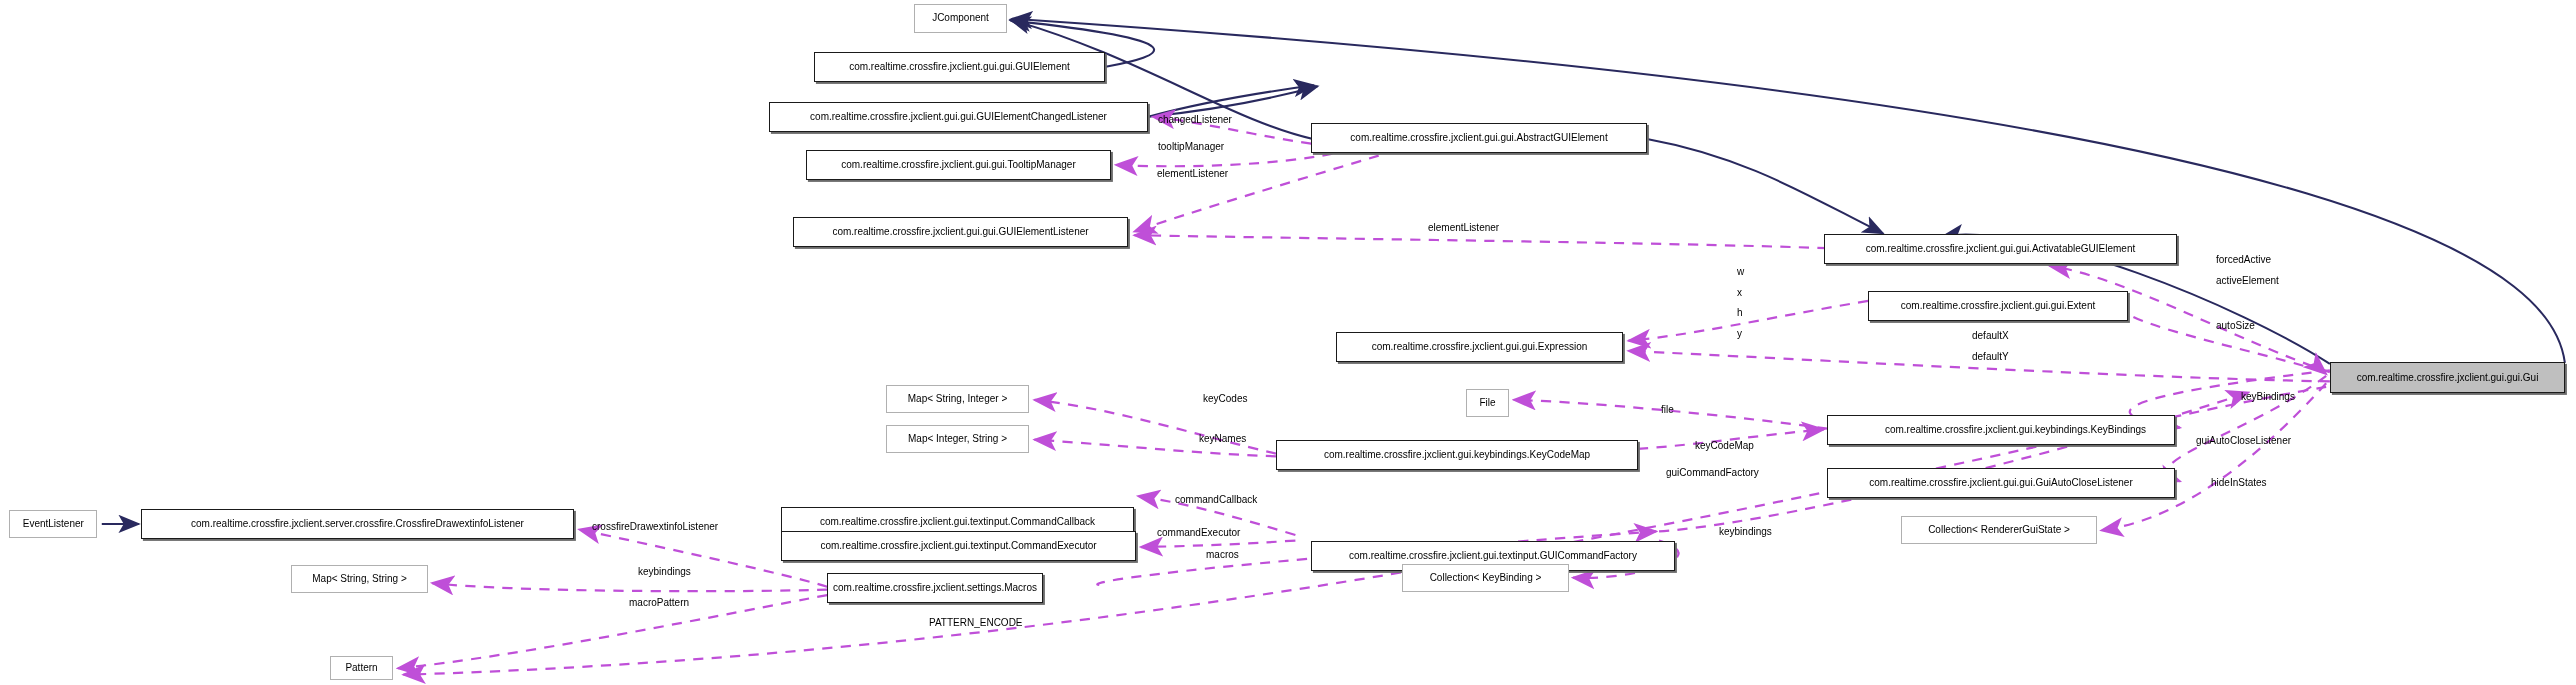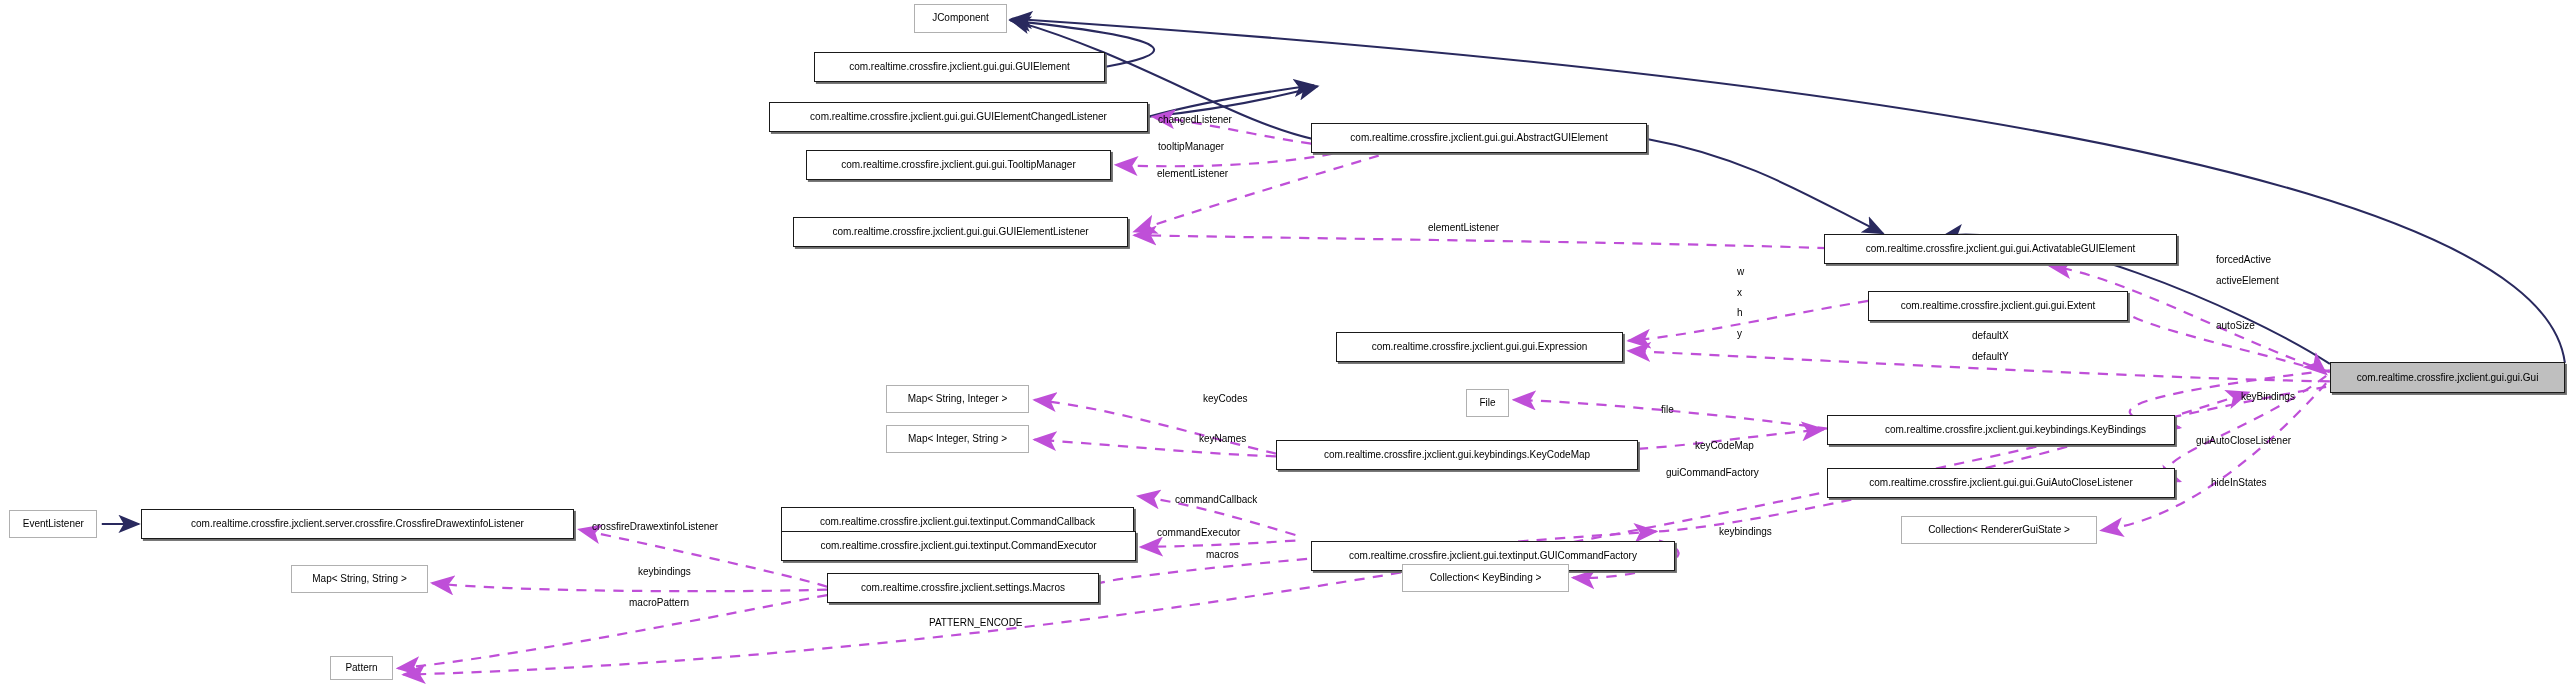--- a/index.html
+++ b/index.html
@@ -130,21 +130,21 @@
       </div>
       <div class="node solid" style="left: 781px; top: 531px; width: 355px; height: 30px;">
         <span>com.realtime.crossfire.jxclient.gui.textinput.CommandExecutor</span>
       </div>
       <div class="node solid" style="left: 1295px; top: 541px; width: 364px; height: 30px; margin-left: 16px;">
         <span>com.realtime.crossfire.jxclient.gui.textinput.GUICommandFactory</span>
       </div>
       <div class="node light" style="left: 291px; top: 565px; width: 137px; height: 28px;">
         <span>Map&lt; String, String &gt;</span>
       </div>
-      <div class="node solid" style="left: 827px; top: 573px; width: 272px; height: 30px;">
+      <div class="node solid" style="left: 827px; top: 573px; width: 216px; height: 30px;">
         <span>com.realtime.crossfire.jxclient.settings.Macros</span>
       </div>
       <div class="node light" style="left: 1402px; top: 564px; width: 167px; height: 28px;">
         <span>Collection&lt; KeyBinding &gt;</span>
       </div>
       <div class="node light" style="left: 330px; top: 656px; width: 63px; height: 24px;">
         <span>Pattern</span>
       </div>
     </div>
   <div id="labels">

